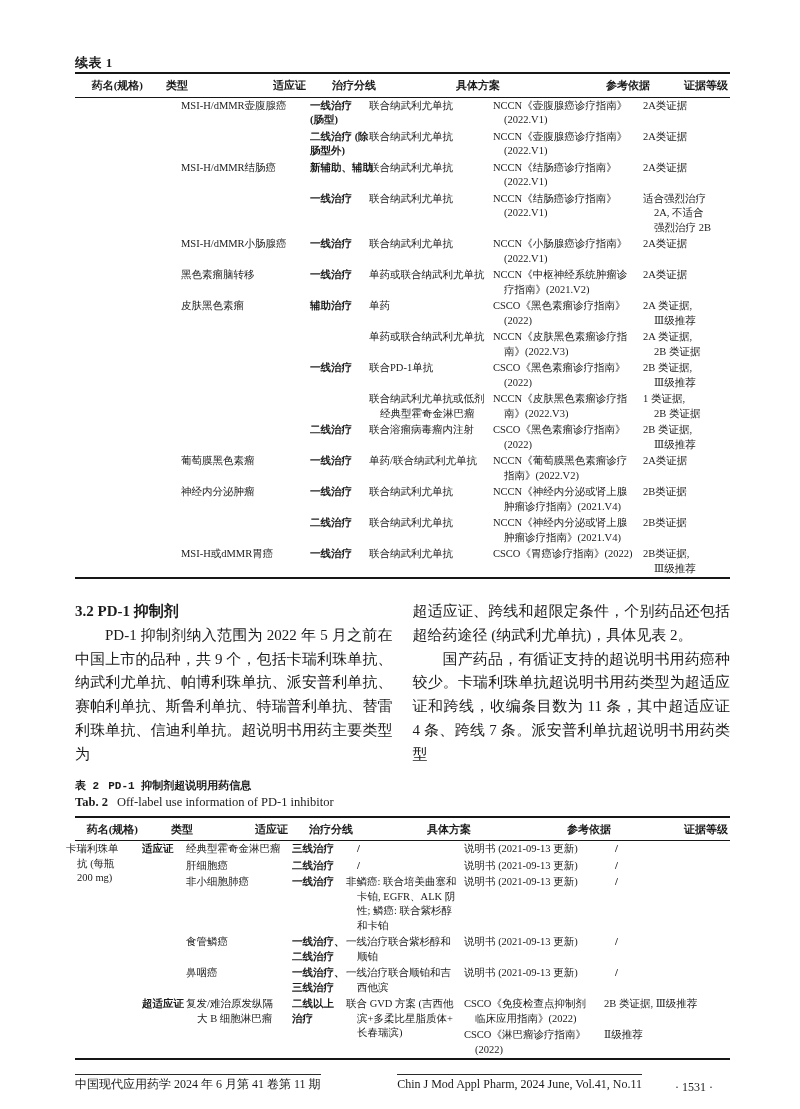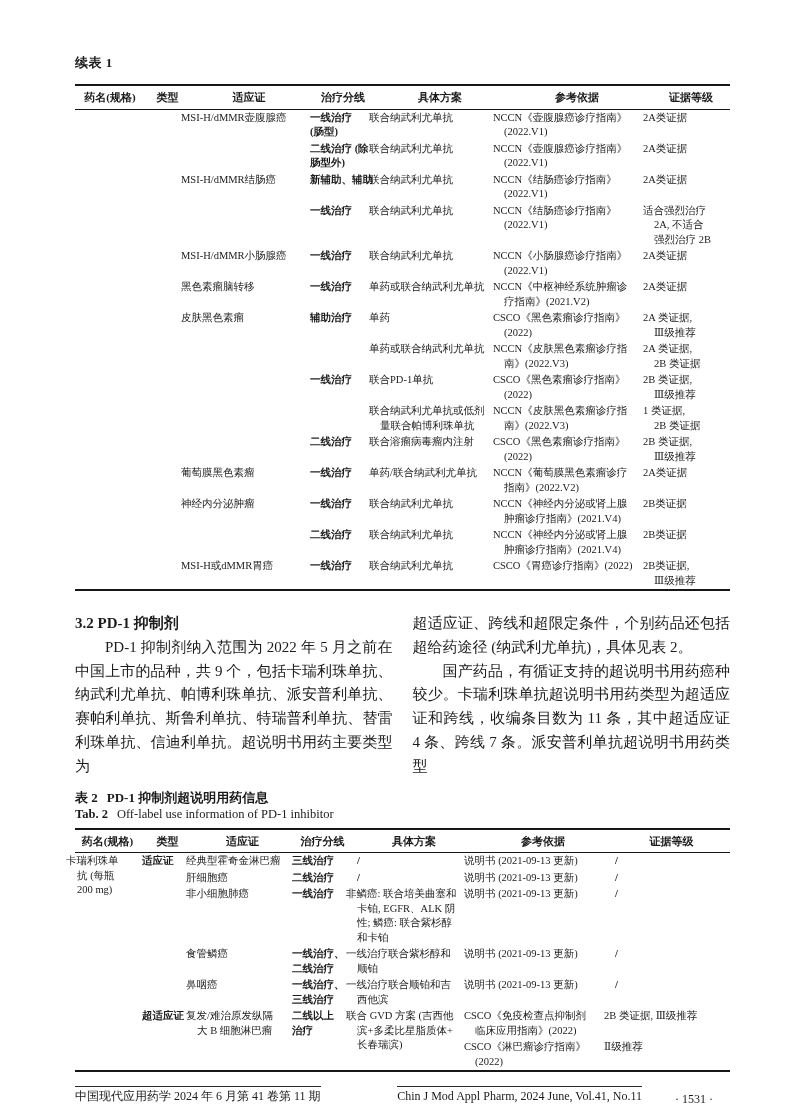--- a/index.html
+++ b/index.html
@@ -4,45 +4,45 @@
 <style>
   * { margin:0; padding:0; box-sizing:border-box; }
   html,body { width:800px; }
   body {
     height:1109px; background:#ffffff; color:#1b1b1b;
     font-family:"Liberation Serif","DejaVu Serif",serif;
     overflow:hidden;
   }
   .page { width:800px; height:1109px; padding:54px 70px 0 75px; position:relative; }
 
-  .cont-label { font-size:13px; font-weight:bold; margin-bottom:12px; letter-spacing:.5px; }
+  .cont-label { font-size:13px; font-weight:bold; margin-bottom:0; letter-spacing:.5px; }
 
   table.sheet {
     width:655px; border-collapse:collapse; table-layout:fixed;
     font-size:10.5px; line-height:14.5px;
     border-top:2px solid #161616; border-bottom:2px solid #161616;
   }
   table.sheet th {
-    font-weight:bold; font-size:11px; text-align:center;
+    font-weight:bold; font-size:11px; text-align:right;
     border-bottom:1px solid #161616; padding:4px 2px; vertical-align:middle;
   }
   table.sheet td {
     vertical-align:top; padding:1px 2px; white-space:pre-line; text-align:left;
   }
   td.h { padding-left:13px; text-indent:-11px; }  
   td.c { text-align:center;font-weight:bold; }
 
   .section { display:flex; gap:20px; margin-top:21px; width:655px; }
   .col { width:320px; font-size:15px; line-height:23.8px; text-align:justify; }
   .col .h32 { font-weight:bold; text-align:left; }
   .col p { margin:0; }
   .ind { text-indent:2em; }
 
   .cap { margin-top:11px; width:655px; }
-  .cap-zh { font-size:13px; font-weight:bold; line-height:16px; }
+  .cap-zh { font-size:11px; font-weight:bold; line-height:16px;font-family:Liberation Mono, monospace; }
   .cap-zh .lbl { margin-right:9px; }
   .cap-en { font-size:12.5px; line-height:17px; }
   .cap-en .lbl { font-weight:bold; margin-right:9px; }
 
   .tbl2 { margin-top:5px; }
 
   .footer { width:655px; margin-top:14px; display:flex; align-items:flex-start; font-size:12px; line-height:15px; }
   .f-rule { border-top:1.5px solid #2a2a2a; padding-top:2px; }
   .f-left { }
   .f-en { margin-left:auto; }
@@ -173,21 +173,21 @@
 (2022)</td>
           <td class="h">2B 类证据,
 Ⅲ级推荐</td>
         </tr>
       <tr>
           <td></td>
           <td></td>
           <td></td>
           <td></td>
           <td class="h">联合纳武利尤单抗或低剂
-量联合帕博利珠单抗</td>
+经典型霍奇金淋巴瘤</td>
           <td class="h">NCCN《皮肤黑色素瘤诊疗指
 南》(2022.V3)</td>
           <td class="h">1 类证据,
 2B 类证据</td>
         </tr>
       <tr>
           <td></td>
           <td></td>
           <td></td>
           <td class="c">二线治疗</td>

